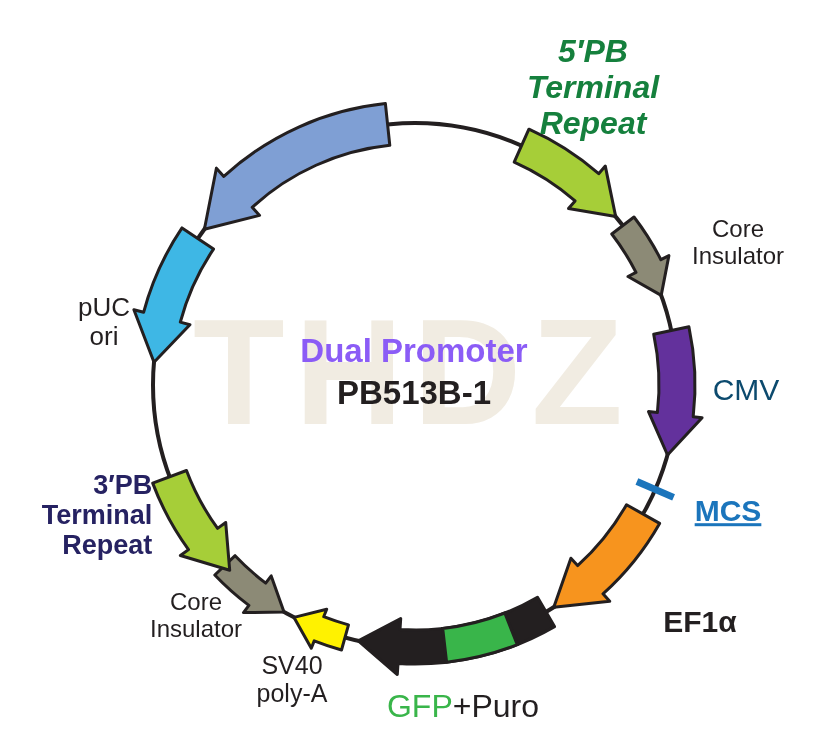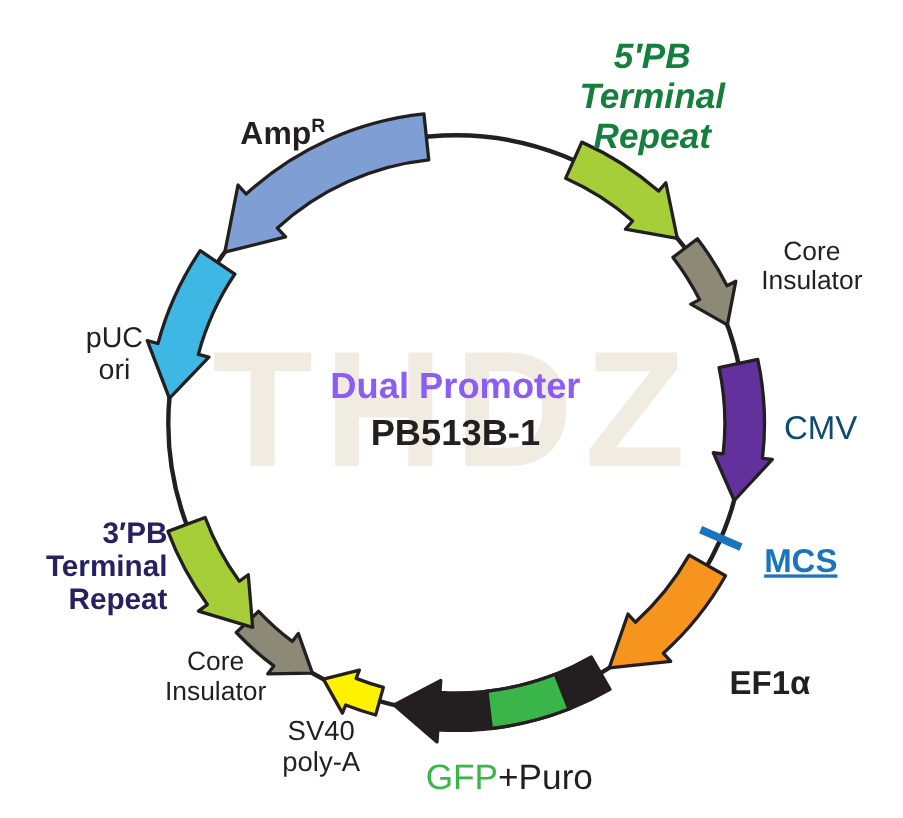--- a/index.html
+++ b/index.html
@@ -43,23 +43,20 @@
       <path d="M341.5 650.0 A275 275 0 0 1 314.2 640.9 L311.3 648.3 L294.0 617.4 L326.7 609.2 L323.7 616.7 A249 249 0 0 0 348.5 624.9 Z" fill="#fff200" stroke="#231f20" stroke-width="3" stroke-linejoin="round"></path>
       <path d="M214.8 575.0 A276 276 0 0 0 248.9 605.4 L243.5 612.6 L284.0 611.9 L271.2 575.9 L265.7 583.1 A248 248 0 0 1 235.1 555.7 Z" fill="#8c8a76" stroke="#231f20" stroke-width="3" stroke-linejoin="round"></path>
       <path d="M152.7 483.1 A280 280 0 0 0 188.5 549.6 L180.4 555.5 L229.7 570.3 L225.7 522.5 L217.6 528.4 A244 244 0 0 1 186.5 470.5 Z" fill="#a6ce38" stroke="#231f20" stroke-width="3" stroke-linejoin="round"></path>
       <path d="M182.0 227.9 A281 281 0 0 0 143.6 312.3 L133.9 309.7 L154.0 362.2 L189.9 324.7 L180.3 322.1 A243 243 0 0 1 213.5 249.1 Z" fill="#3eb7e5" stroke="#231f20" stroke-width="3" stroke-linejoin="round"></path>
       <path d="M385.4 103.6 A283 283 0 0 0 223.8 176.4 L216.4 168.2 L204.4 229.2 L259.6 215.4 L252.2 207.3 A241 241 0 0 1 389.8 145.3 Z" fill="#7f9fd4" stroke="#231f20" stroke-width="3" stroke-linejoin="round"></path>
       <path d="M517.3 644.6 A279 279 0 0 1 446.6 662.2 L442.7 628.4 A245 245 0 0 0 504.8 613.0 Z" fill="#39b54a" stroke="#231f20" stroke-width="3"></path>
       <line x1="636.9" y1="481.5" x2="673.6" y2="497.4" stroke="#1b75bc" stroke-width="7"></line>
     </svg>
 
   <div id="labels">
-      <div class="label" style="left: 257px; top: 122px; font-size: 29px; font-weight: bold; color: rgb(35, 31, 32);">
-        <div><span>Amp</span><sup>R</sup></div>
-      </div>
       <div class="label" style="left: 593px; top: 88px; font-size: 32px; font-weight: bold; color: #15803d; font-style: italic;">
         <div><span>5′PB</span></div>
         <div><span>Terminal</span></div>
         <div><span>Repeat</span></div>
       </div>
       <div class="label" style="left: 738px; top: 243px; font-size: 24px; font-weight: normal; color: rgb(35, 31, 32);">
         <div><span>Core</span></div>
         <div><span>Insulator</span></div>
       </div>
       <div class="label" style="left: 746px; top: 390px; font-size: 30px; font-weight: normal; color: #0c4a6e;">

